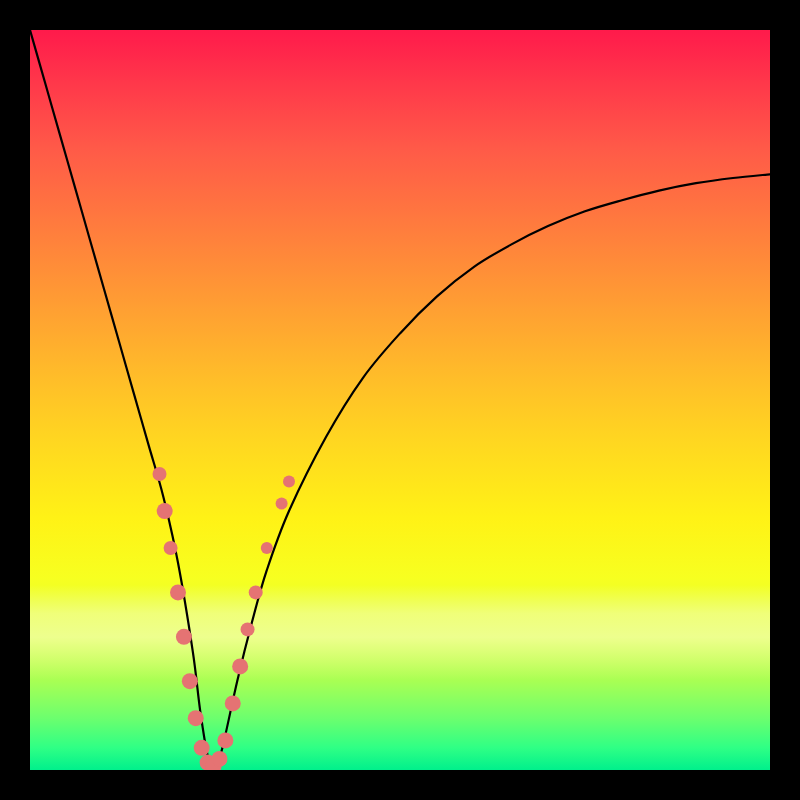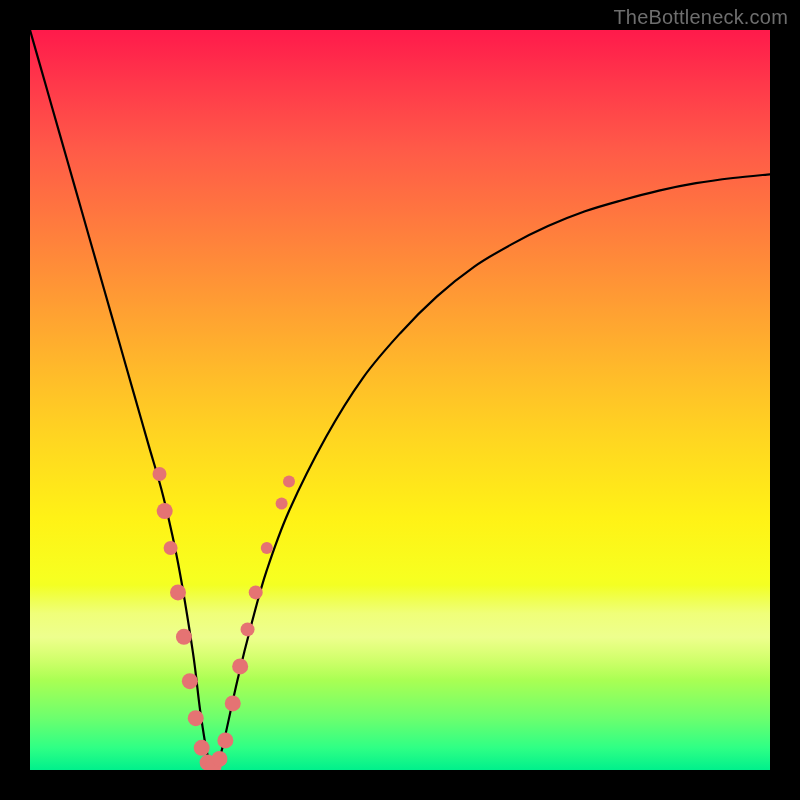--- a/index.html
+++ b/index.html
@@ -99,14 +99,13 @@
         <circle cx="202.76" cy="673.40" r="8" fill="#e57373" stroke="#c85a5a" stroke-width="0"></circle>
         <circle cx="210.16" cy="636.40" r="8" fill="#e57373" stroke="#c85a5a" stroke-width="0"></circle>
         <circle cx="217.56" cy="599.40" r="7" fill="#e57373" stroke="#c85a5a" stroke-width="0"></circle>
         <circle cx="225.70" cy="562.40" r="7" fill="#e57373" stroke="#c85a5a" stroke-width="0"></circle>
         <circle cx="236.80" cy="518.00" r="6" fill="#e57373" stroke="#c85a5a" stroke-width="0"></circle>
         <circle cx="251.60" cy="473.60" r="6" fill="#e57373" stroke="#c85a5a" stroke-width="0"></circle>
         <circle cx="259.00" cy="451.40" r="6" fill="#e57373" stroke="#c85a5a" stroke-width="0"></circle>
       </g>
   </svg>
 
-  <div class="watermark">TheBottleneck.com</div>
 </div>
 
 </body></html>

